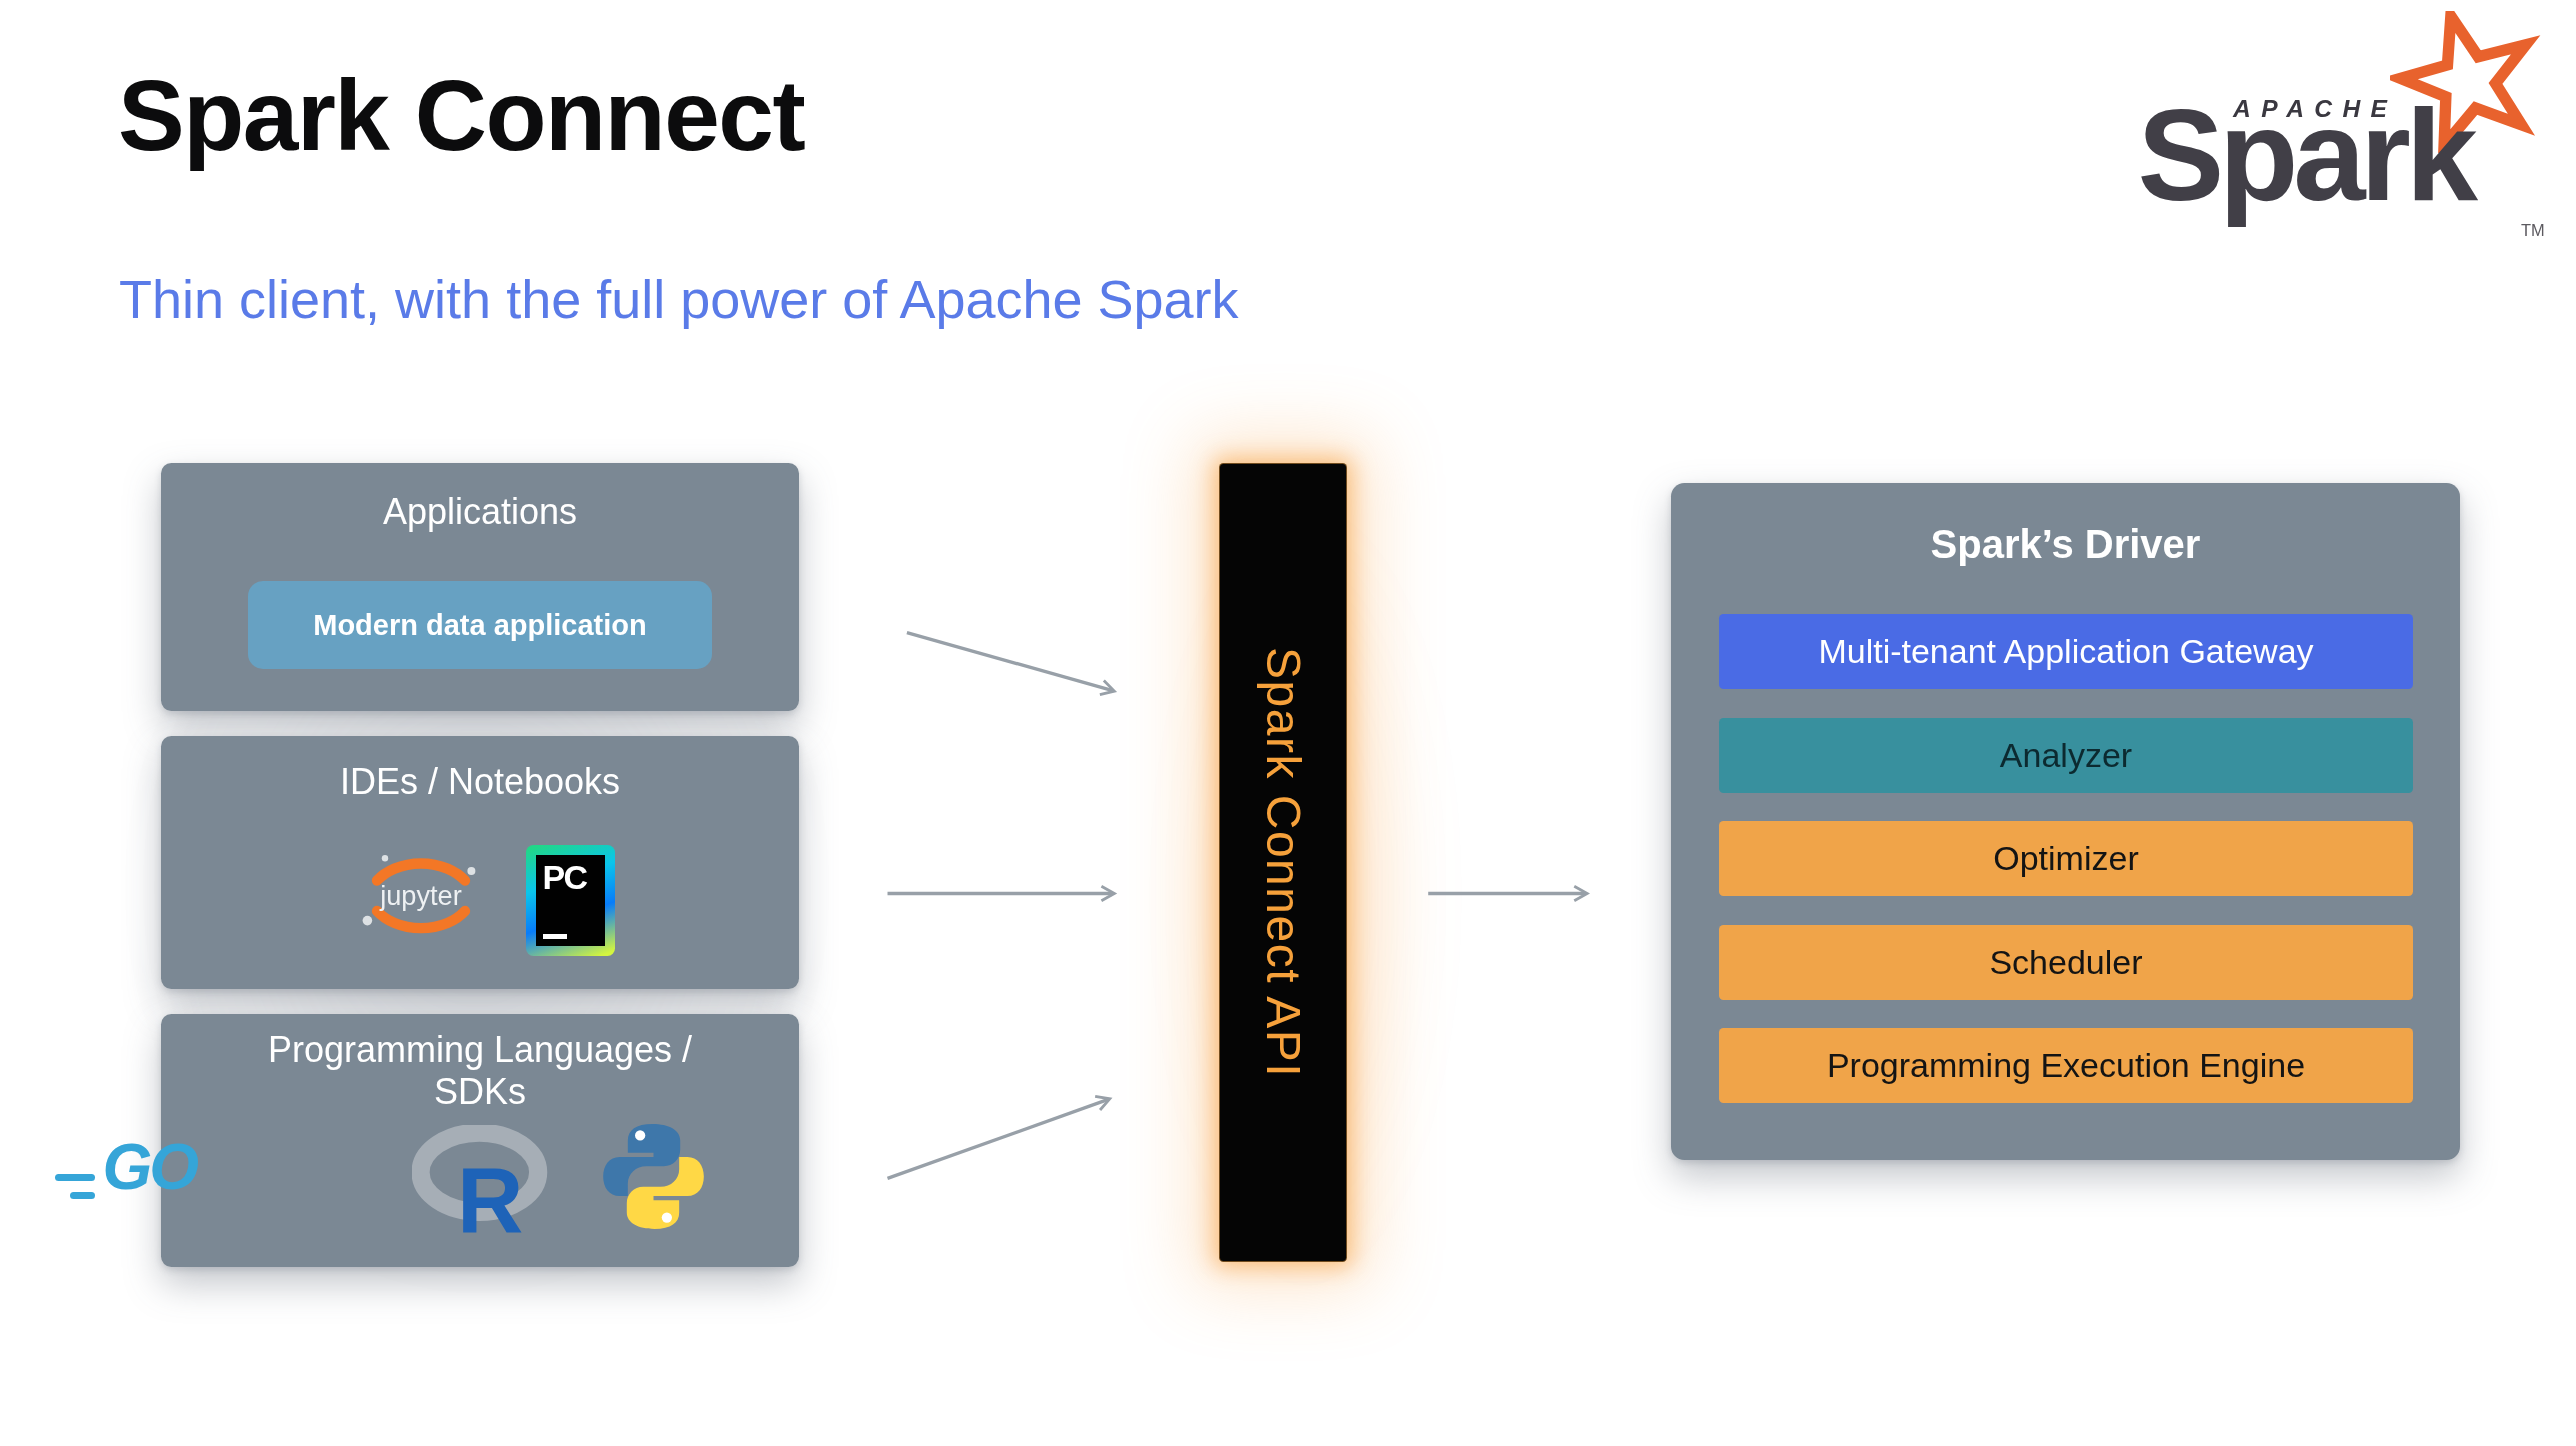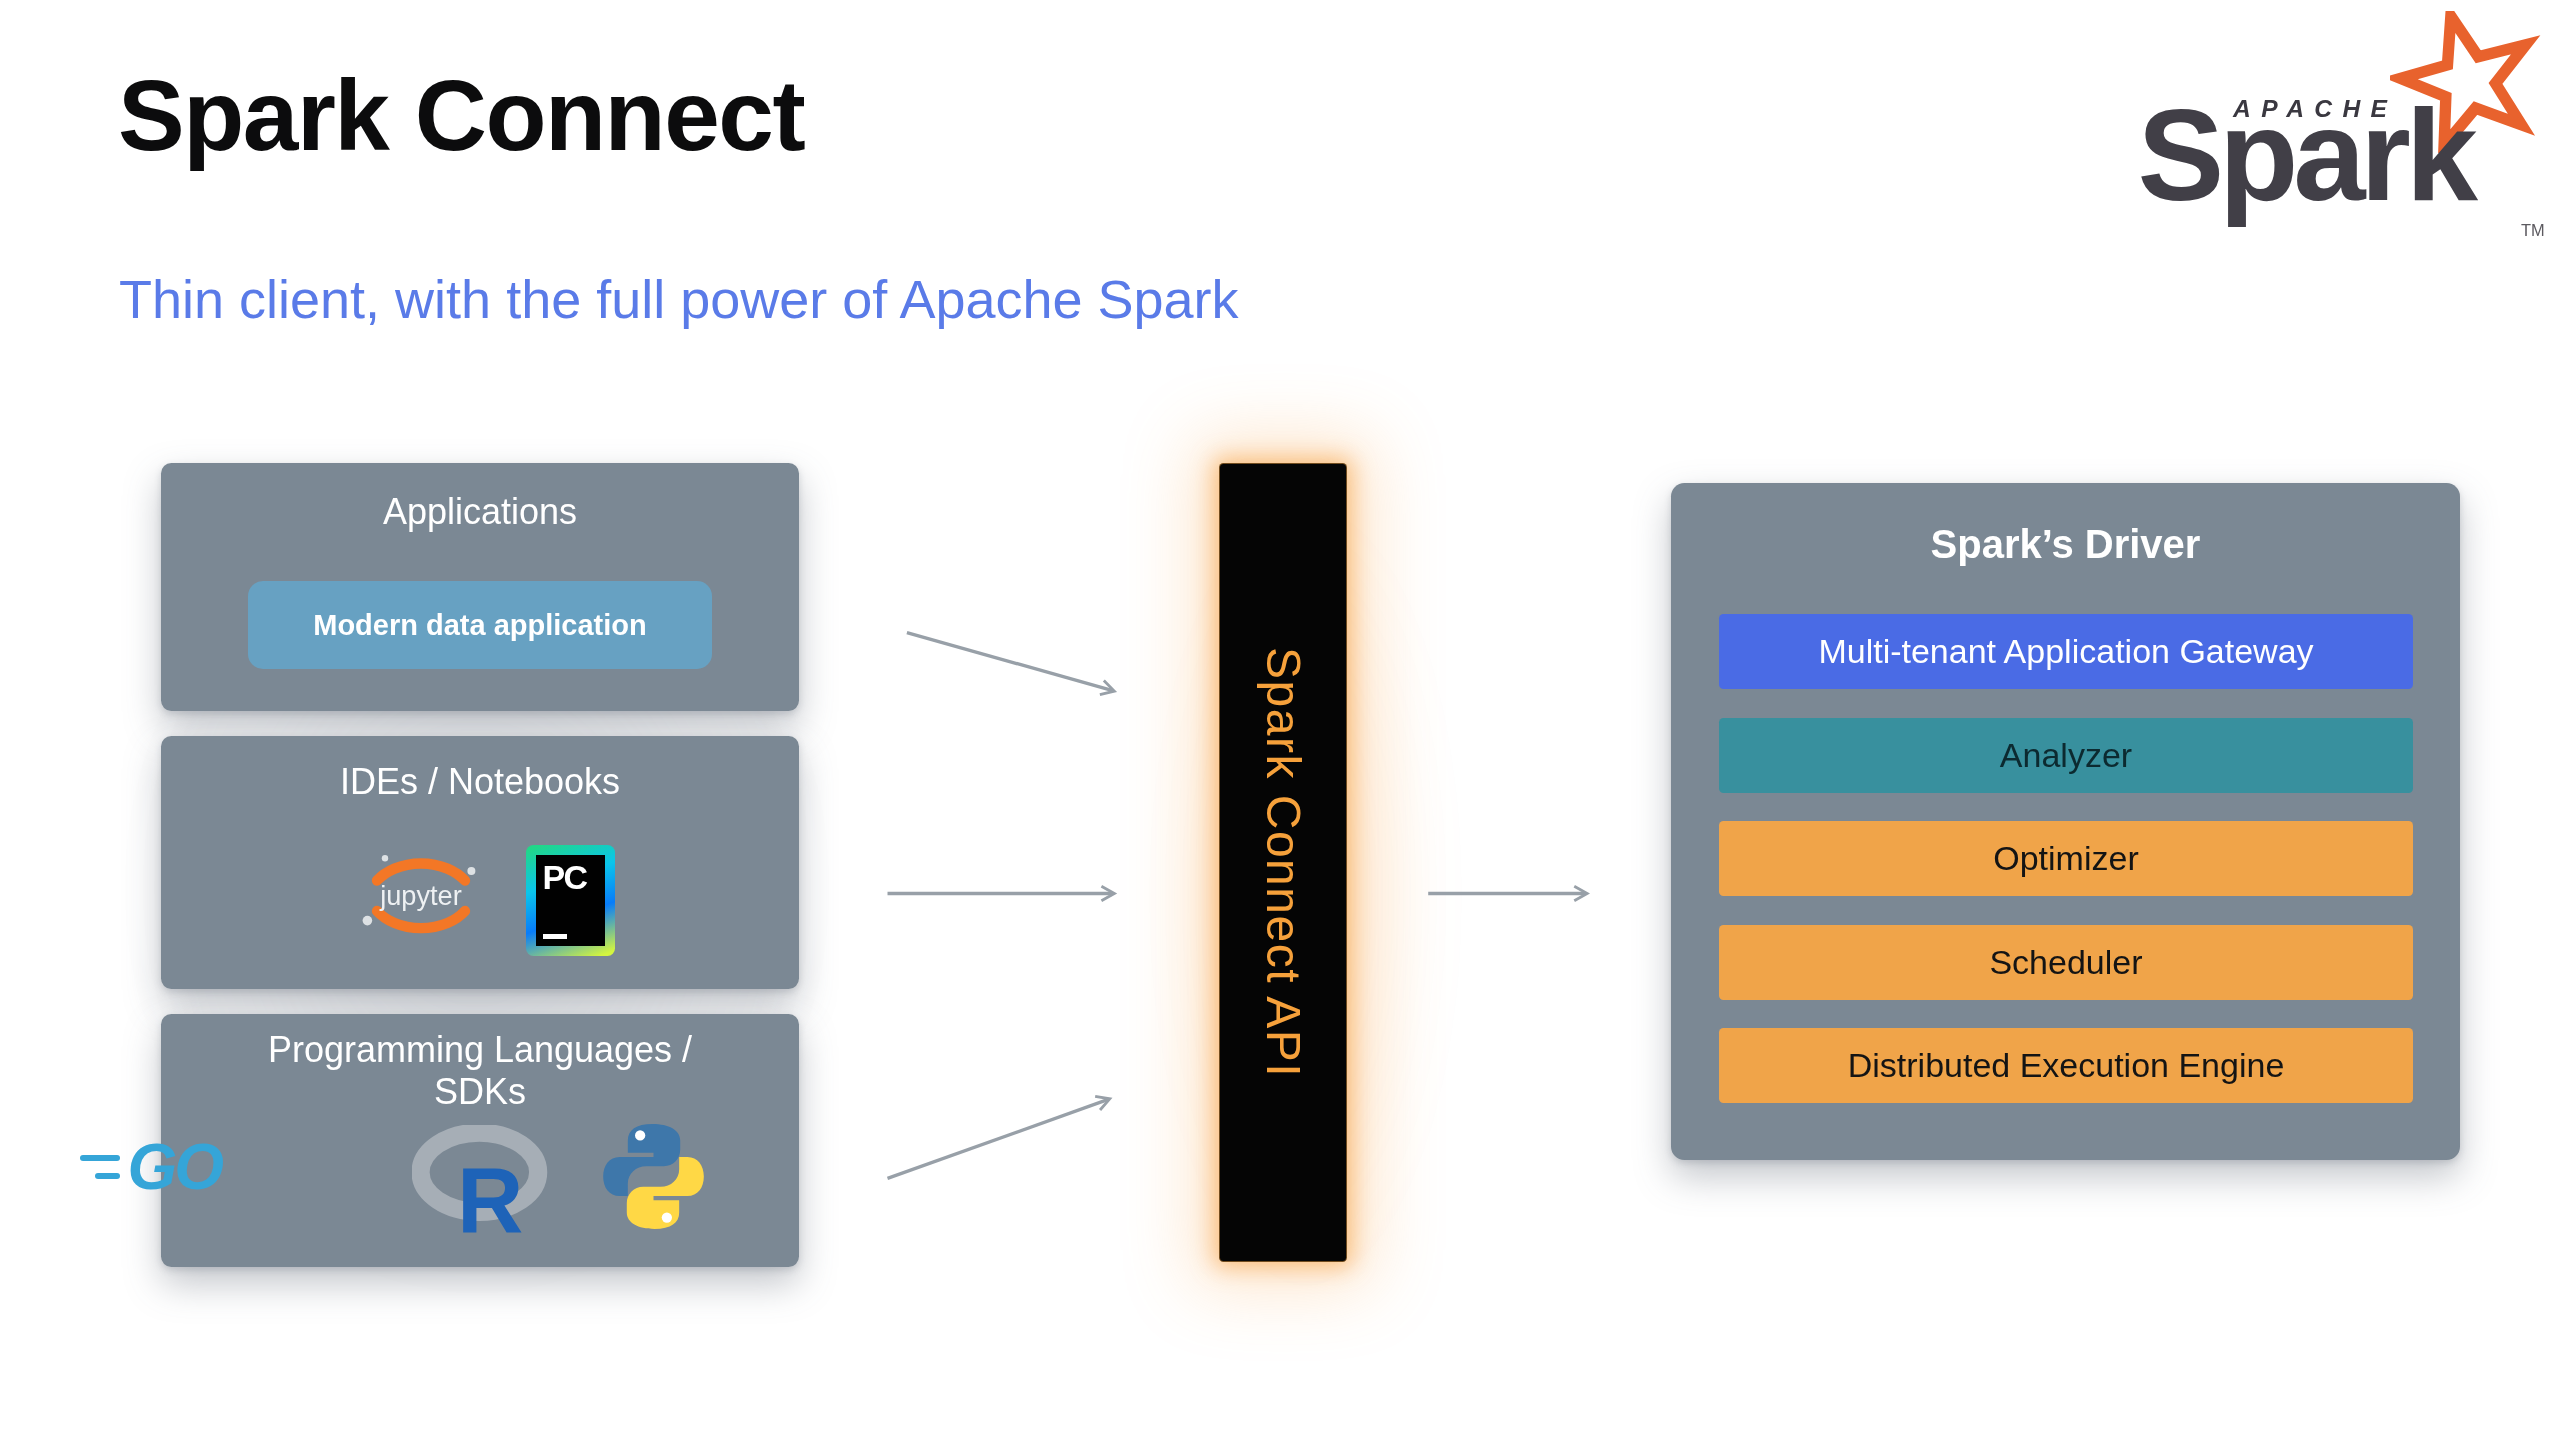--- a/index.html
+++ b/index.html
@@ -46,21 +46,21 @@
               font-size:29px; font-weight:700; }
 
   .jupyter-svg { position:absolute; left:192px; top:110px; width:136px; height:106px; }
   .pycharm { position:absolute; left:365px; top:109px; width:89px; height:111px; border-radius:7.5px;
              background:linear-gradient(160deg,#21d789 4%, #0ac5eb 34%, #087cfa 62%, #d3f53f 96%); }
   .pc-inner { position:absolute; inset:9.7px; background:#010101; }
   .pc-text  { position:absolute; left:6.7px; top:3px; font-size:34px; font-weight:700;
               color:#ffffff; letter-spacing:-1.5px; }
   .pc-underscore { position:absolute; left:7.5px; bottom:7.5px; width:24px; height:5.2px; background:#ffffff; }
 
-  .go-logo { position:absolute; left:80px; top:1135px; display:flex; align-items:center; }
+  .go-logo { position:absolute; left:55px; top:1135px; display:flex; align-items:flex-end; }
   .go-lines { display:flex; flex-direction:column; gap:11.2px; margin-right:7.5px; align-items:flex-end; }
   .go-lines i { display:block; height:6.7px; background:#35a5d8; border-radius:3.7px; }
   .go-lines i:first-child { width:40px; }
   .go-lines i:last-child  { width:25px; }
   .go-text { font-size:64px; font-weight:800; font-style:italic; color:#35a5d8; letter-spacing:-3px; line-height:1; }
   .r-svg      { position:absolute; left:412px; top:1125px; width:139px; height:116px; }
   .python-svg { position:absolute; left:597px; top:1120px; width:113px; height:113px; }
   
 
   
@@ -169,17 +169,17 @@
     <path d="M1190 1580 L1486 1474" fill="none" stroke="#98a0a8" stroke-width="4.5" marker-end="url(#ah)"></path>
     <path d="M1915 1198 L2126 1198" fill="none" stroke="#98a0a8" stroke-width="4.5" marker-end="url(#ah)"></path>
   </svg>
 
   <section class="driver">
     <div class="driver-title">Spark’s Driver</div>
     <div class="layer l-1">Multi-tenant Application Gateway</div>
     <div class="layer l-2">Analyzer</div>
     <div class="layer l-3">Optimizer</div>
     <div class="layer l-4">Scheduler</div>
-    <div class="layer l-5">Distributed Execution Engine</div>
+    <div class="layer l-5">Programming Execution Engine</div>
   </section>
 
 </div>
 
 
 </body></html>

